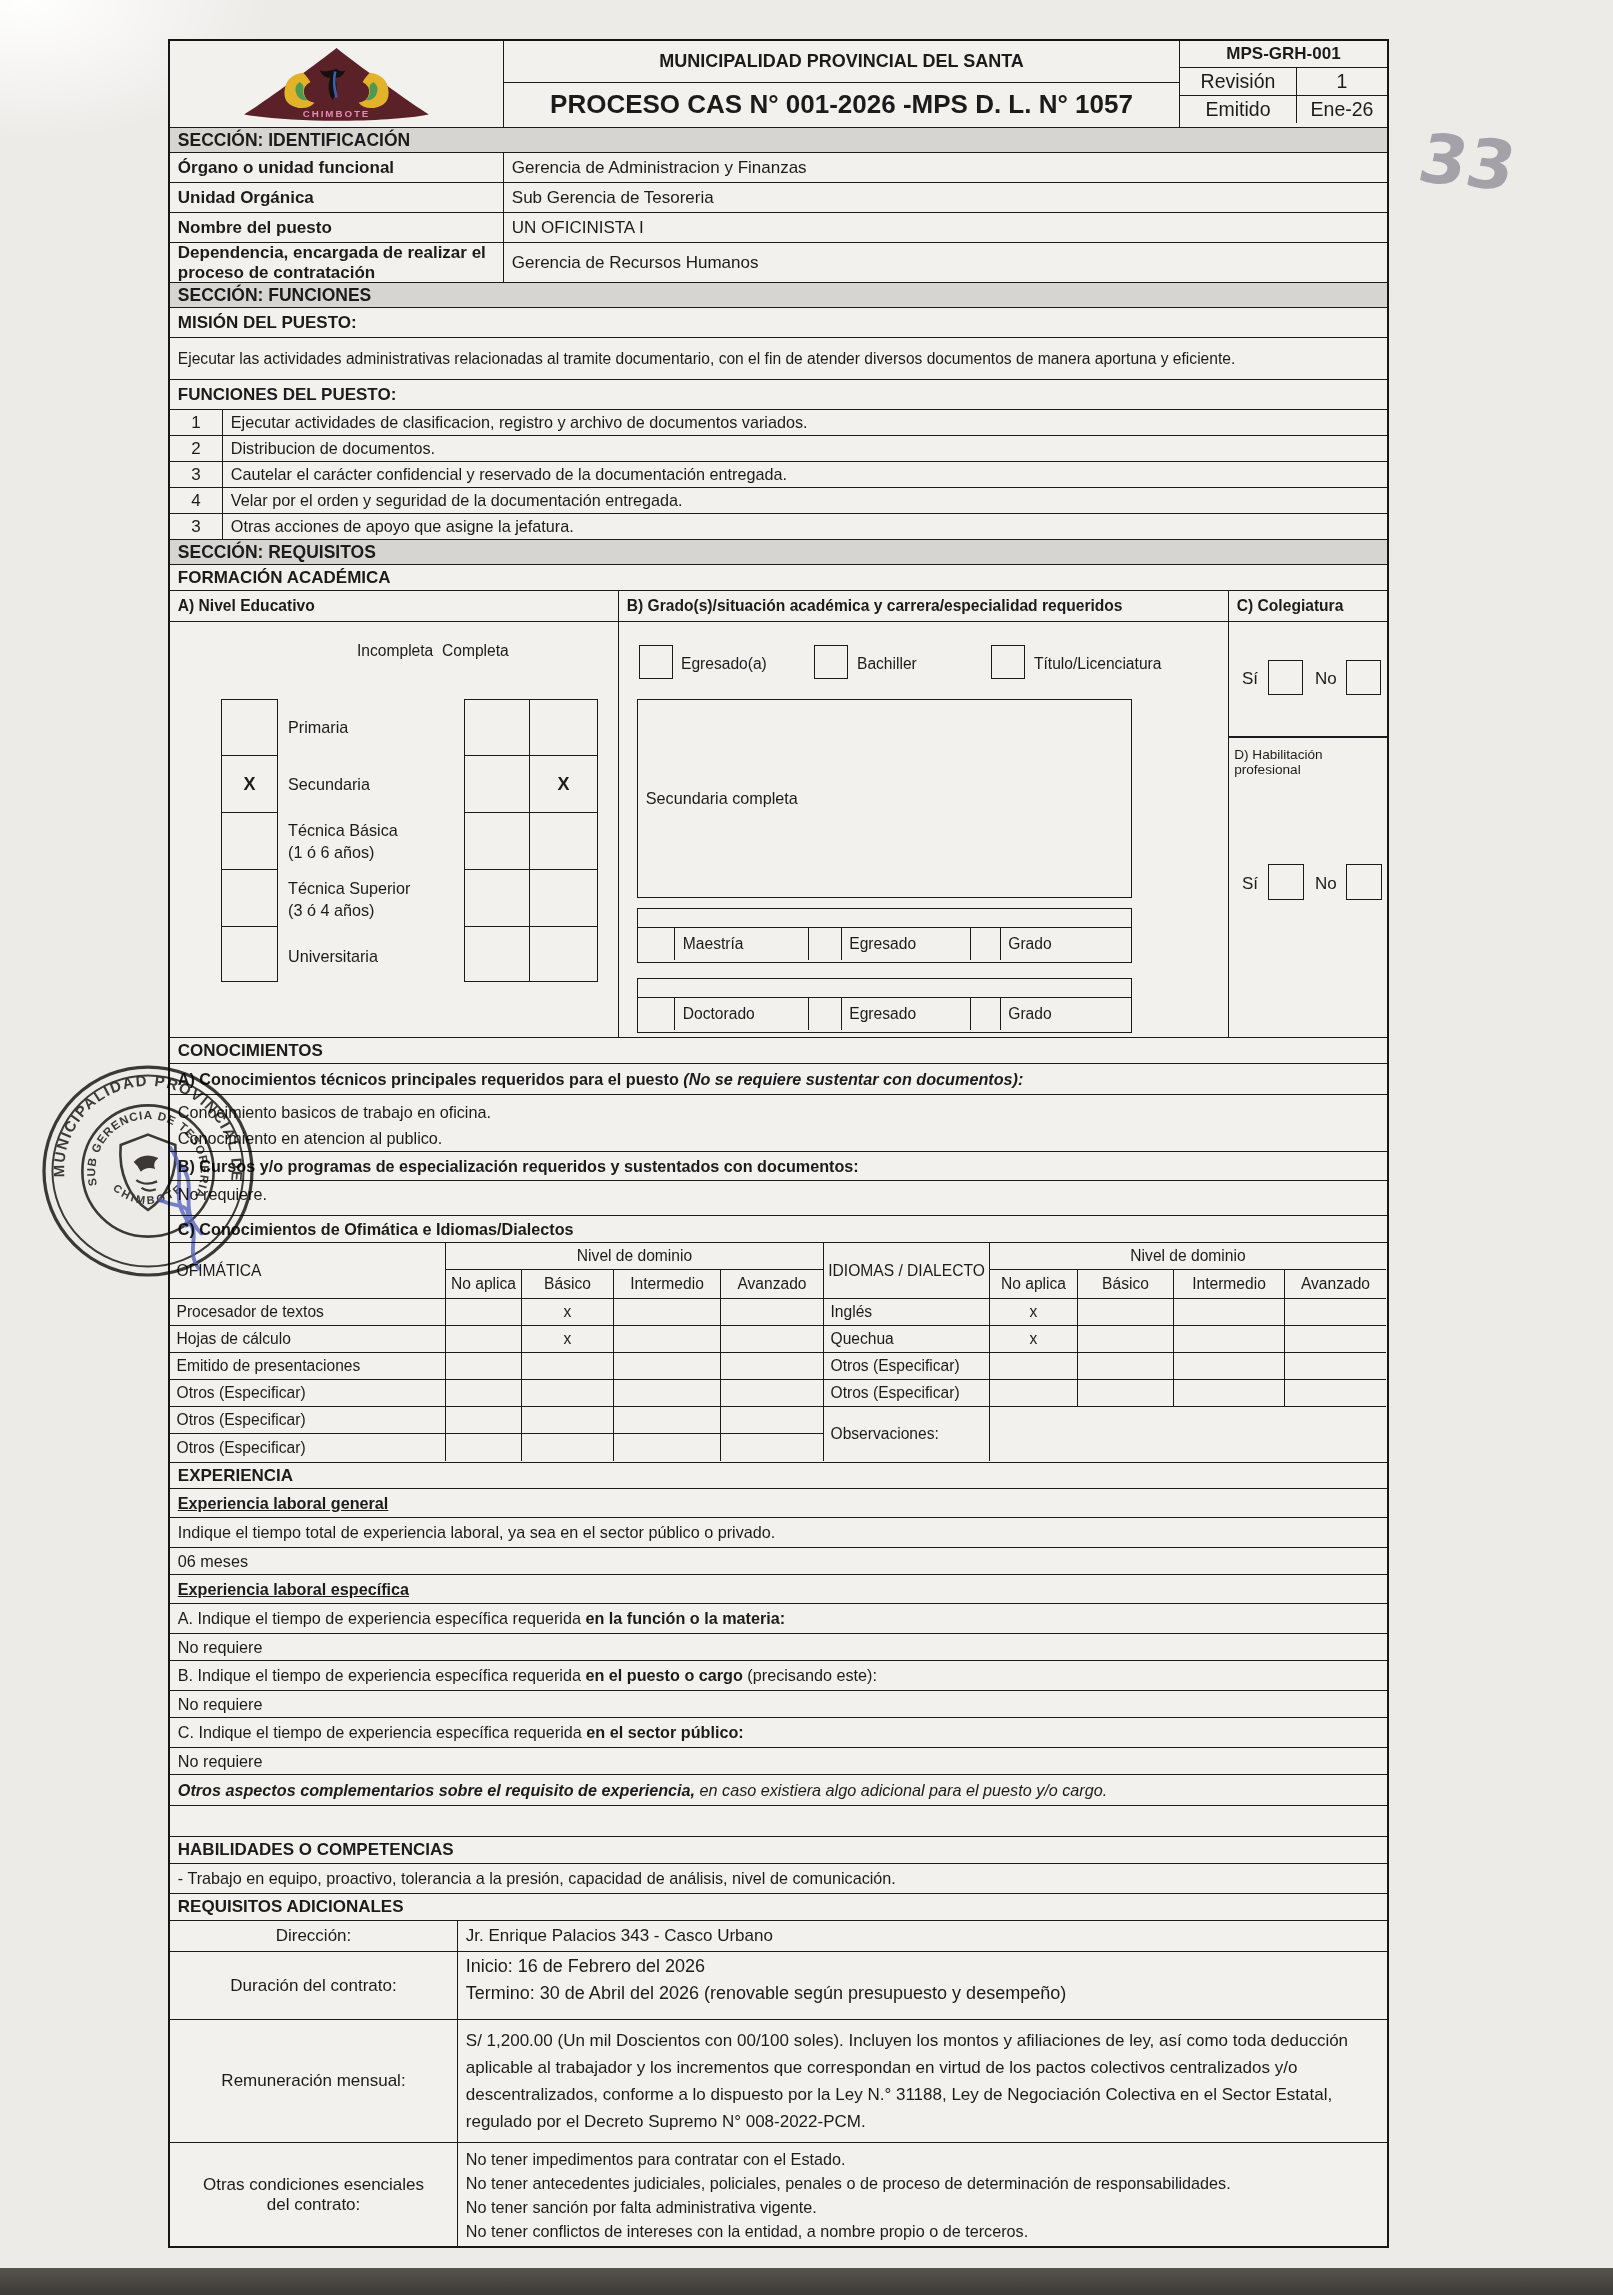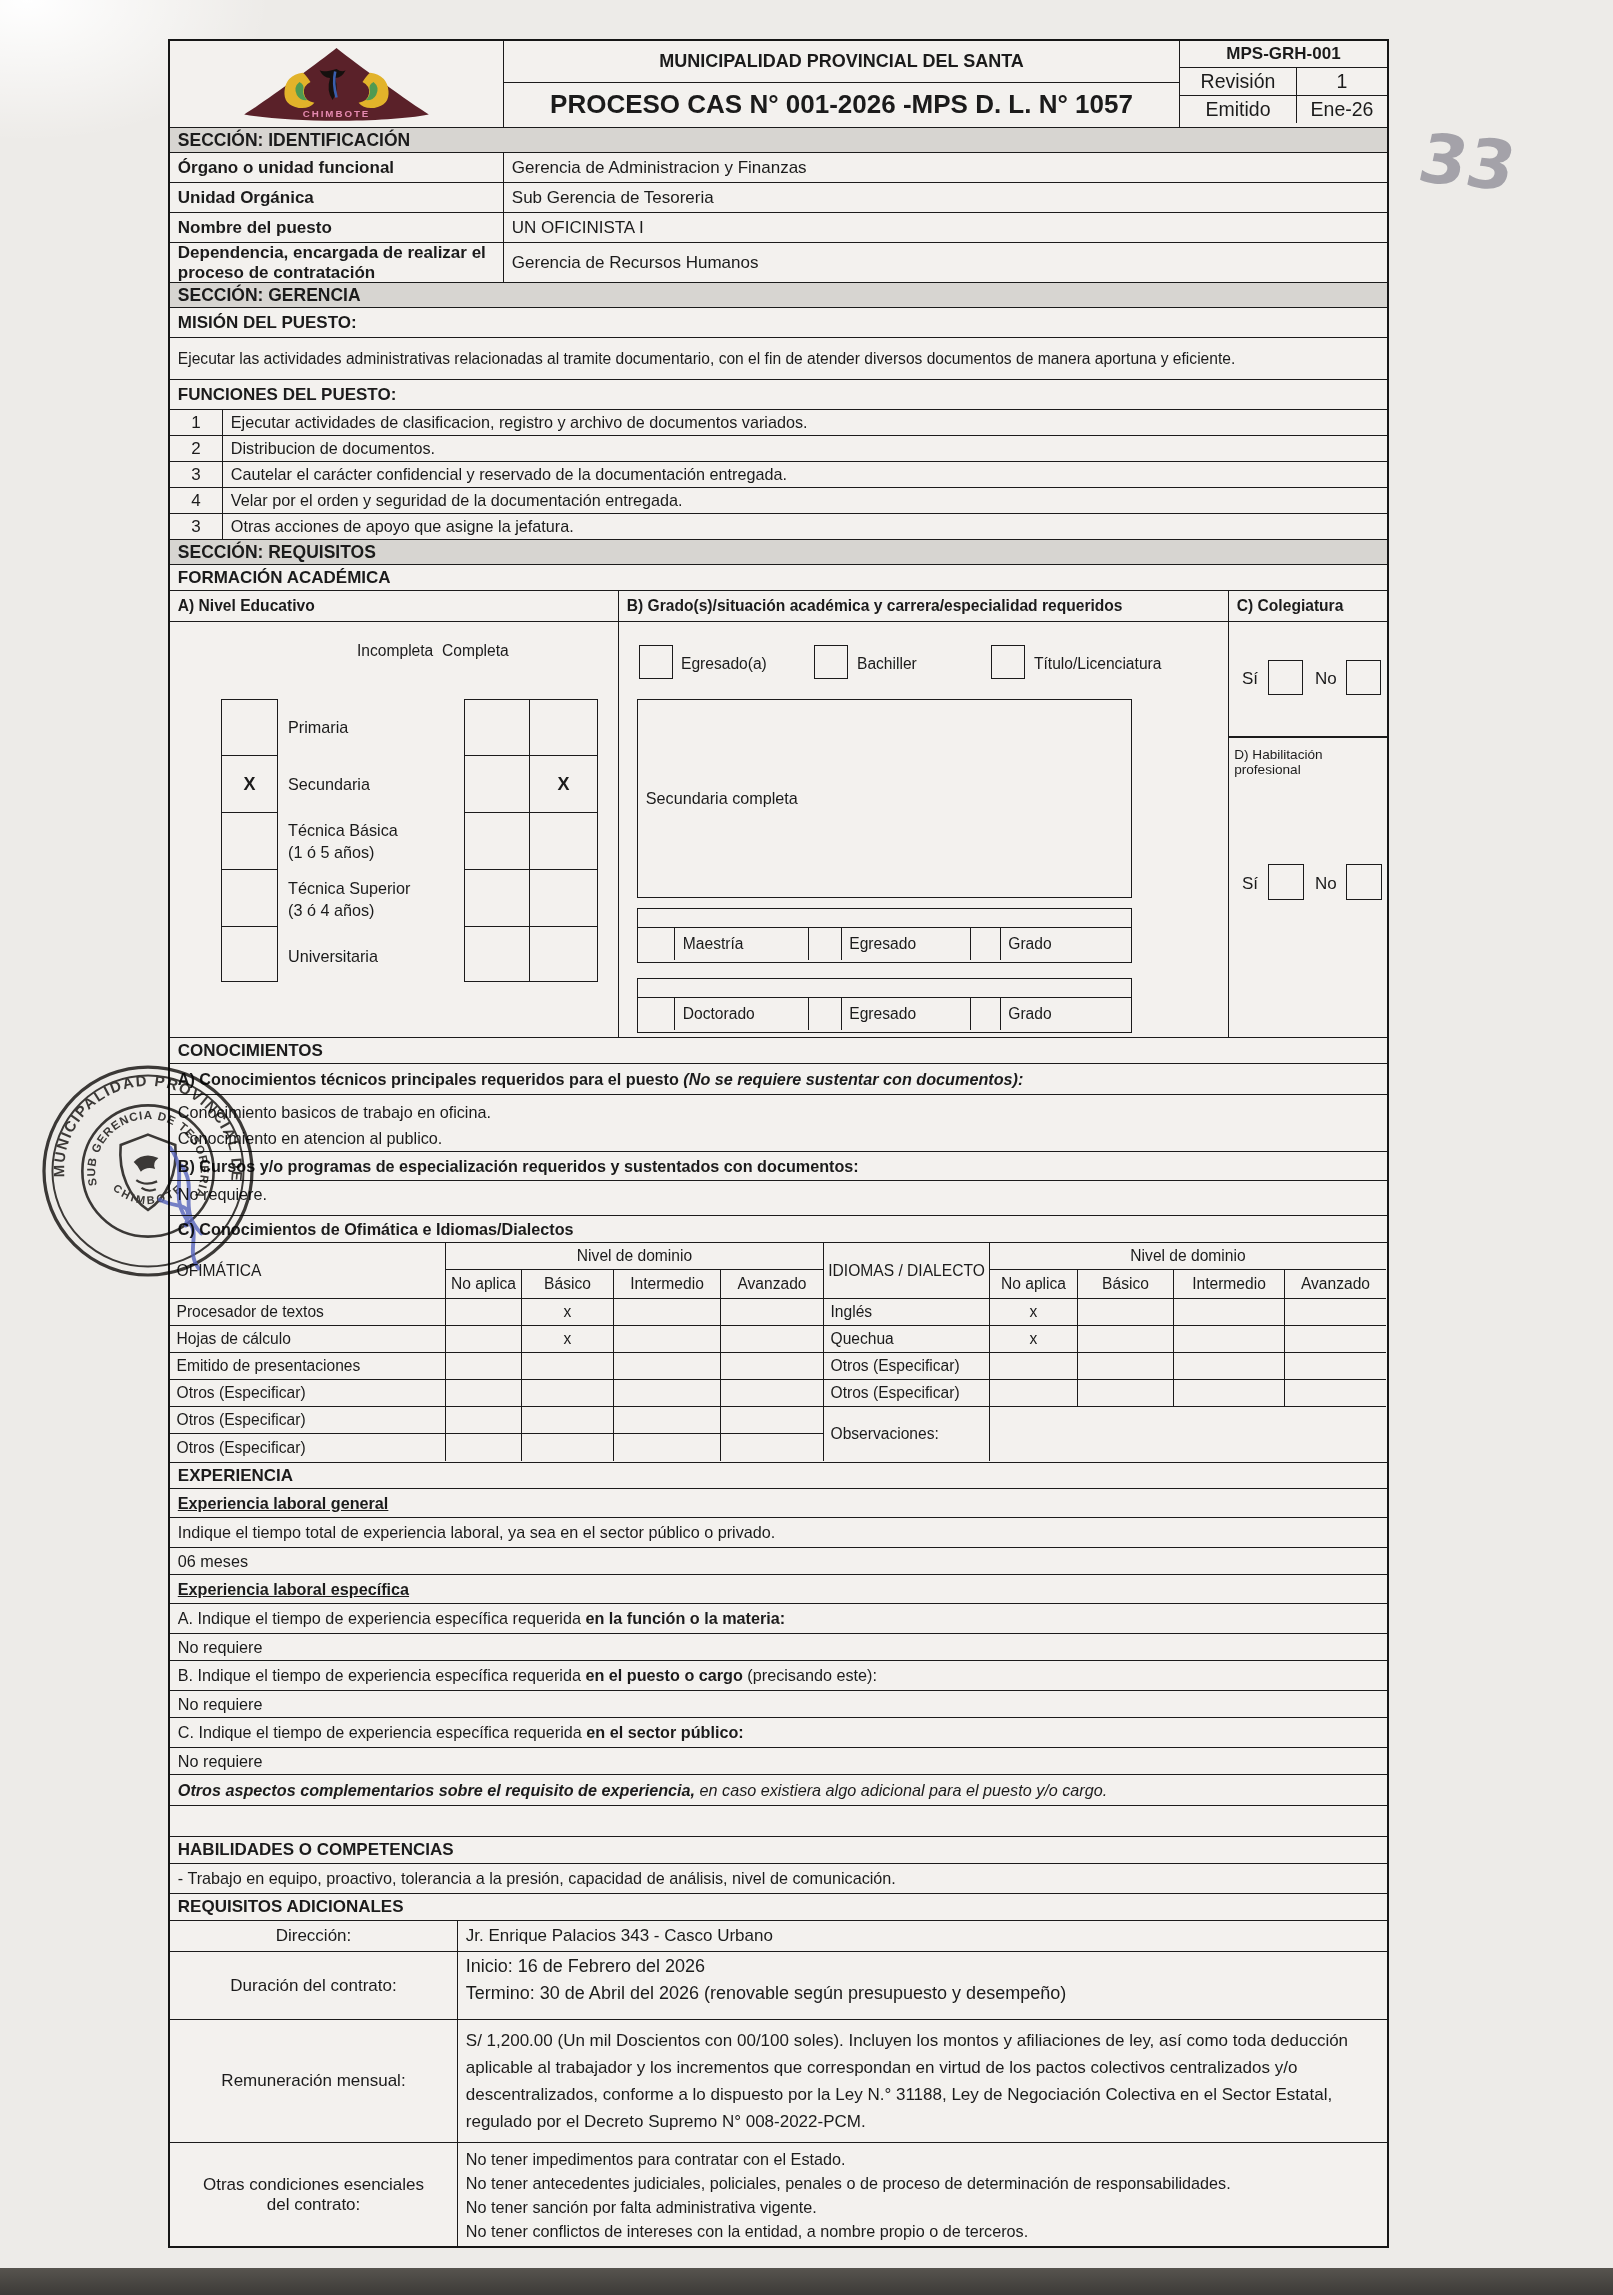--- a/index.html
+++ b/index.html
@@ -91,21 +91,21 @@
     <div class="r" style="height:30px">
       <div class="c vc pad b fs26" style="width:333px">Nombre del puesto</div>
       <div class="c grow vc pad fs26">UN OFICINISTA I</div>
     </div>
     <div class="r" style="height:40px">
       <div class="c vc pad b fs26" style="width:333px;line-height:19.5px">Dependencia, encargada de realizar el proceso de contratación</div>
       <div class="c grow vc pad fs26">Gerencia de Recursos Humanos</div>
     </div>
 
     <div class="r gbar vc" style="height:25px">
-      <span class="pad b fs27">SECCIÓN: GERENCIA</span>
+      <span class="pad b fs27">SECCIÓN: FUNCIONES</span>
     </div>
     <div class="r vc" style="height:30px">
       <span class="pad b fs26">MISIÓN DEL PUESTO:</span>
     </div>
     <div class="r vc" style="height:42px">
       <span class="pad fs24">Ejecutar las actividades administrativas relacionadas al tramite documentario, con el fin de atender diversos documentos de manera aportuna y eficiente.</span>
     </div>
     <div class="r vc" style="height:30px">
       <span class="pad b fs26">FUNCIONES DEL PUESTO:</span>
     </div>
@@ -152,21 +152,21 @@
           <div class="ctr" style="height:55px"></div>
           <div class="ctr fs28 b" style="height:57px;border-top:1.9px solid #1b1b1b">X</div>
           <div class="ctr" style="height:57px;border-top:1.9px solid #1b1b1b"></div>
           <div class="ctr" style="height:57px;border-top:1.9px solid #1b1b1b"></div>
           <div class="ctr" style="height:55px;border-top:1.9px solid #1b1b1b"></div>
         </div>
 
         <span class="abs fs25" style="left:118px;top:96px">Primaria</span>
         <span class="abs fs25" style="left:118px;top:153px">Secundaria</span>
         <span class="abs fs25" style="left:118px;top:199px">Técnica Básica</span>
-        <span class="abs fs25" style="left:118px;top:221px">(1 ó 5 años)</span>
+        <span class="abs fs25" style="left:118px;top:221px">(1 ó 6 años)</span>
         <span class="abs fs25" style="left:118px;top:257px">Técnica Superior</span>
         <span class="abs fs25" style="left:118px;top:279px">(3 ó 4 años)</span>
         <span class="abs fs25" style="left:118px;top:325px">Universitaria</span>
 
         <div class="abs" style="left:294px;top:77px;width:134px;border:1.9px solid #1b1b1b">
           <div style="display:flex;height:55px">
             <div class="ctr" style="width:65px;border-right:1.9px solid #1b1b1b"></div>
             <div class="ctr grow"></div>
           </div>
           <div style="display:flex;height:57px;border-top:1.9px solid #1b1b1b">

